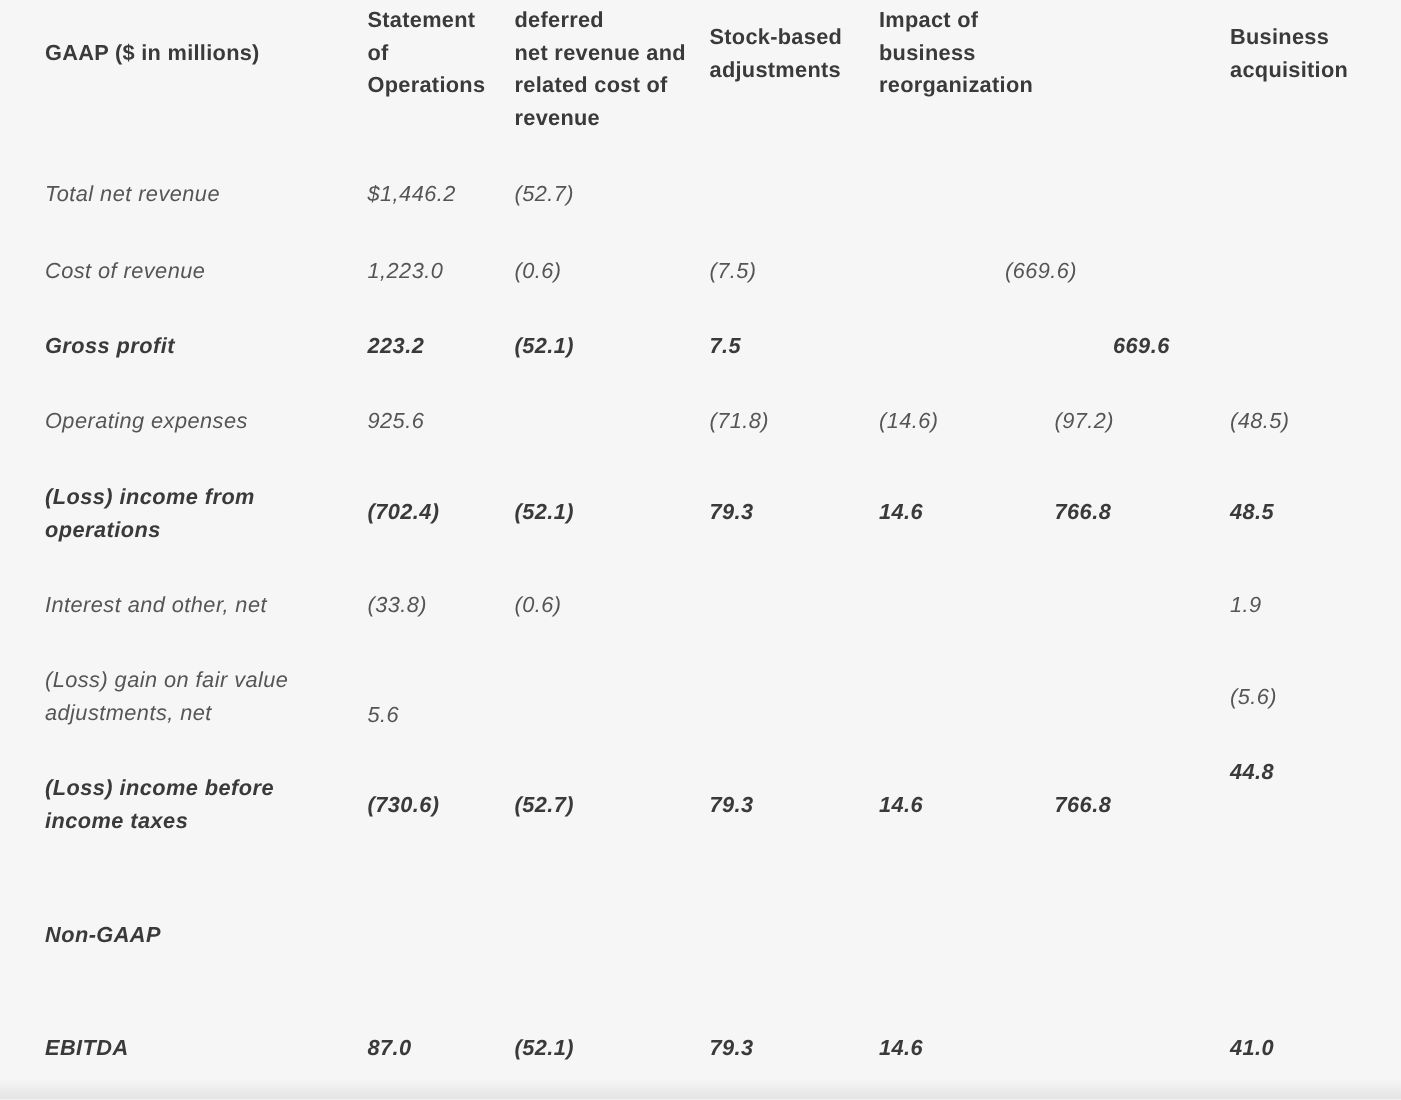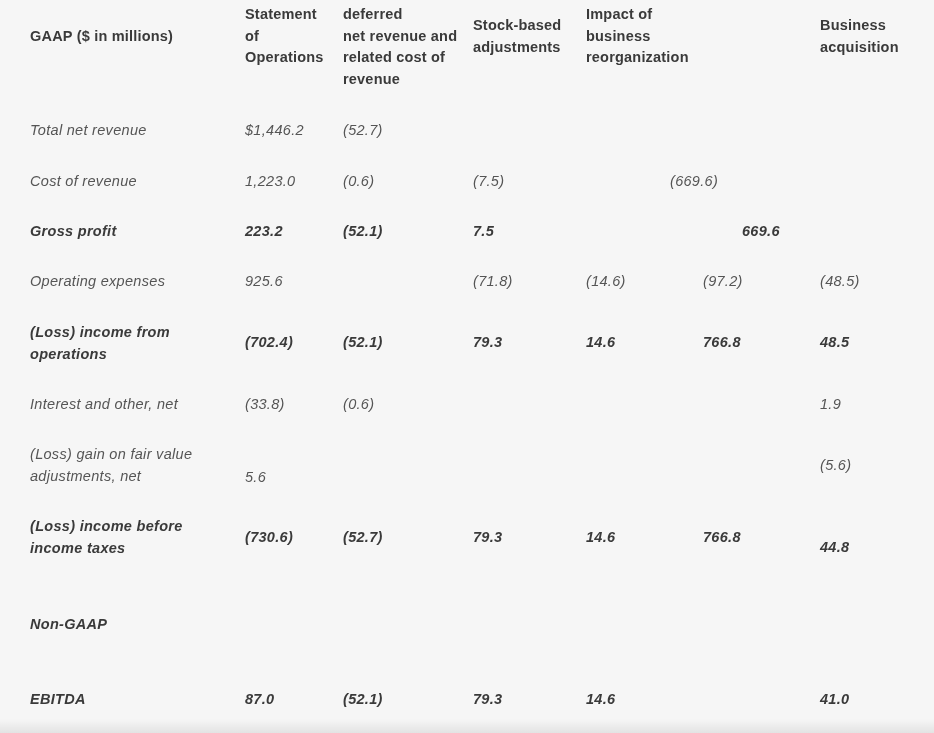--- a/index.html
+++ b/index.html
@@ -110,21 +110,21 @@
     <div class="cell" style="left:820px; top:454px;">(5.6)</div>
   </div>
 
   <div>
     <div class="cell label bold" style="left:30px; top:515px; width:180px;">(Loss) income before income taxes</div>
     <div class="cell bold" style="left:245px; top:526px;">(730.6)</div>
     <div class="cell bold" style="left:343px; top:526px;">(52.7)</div>
     <div class="cell bold" style="left:473px; top:526px;">79.3</div>
     <div class="cell bold" style="left:586px; top:526px;">14.6</div>
     <div class="cell bold" style="left:703px; top:526px;">766.8</div>
-    <div class="cell bold" style="left:820px; top:536px;text-align:right;">44.8</div>
+    <div class="cell bold" style="left:820px; top:504px;text-align:right;">44.8</div>
   </div>
 
   <div class="cell bold" style="left:30px; top:613px;">Non-GAAP</div>
 
   <div>
     <div class="cell label bold" style="left:30px; top:688px;">EBITDA</div>
     <div class="cell bold" style="left:245px; top:688px;">87.0</div>
     <div class="cell bold" style="left:343px; top:688px;">(52.1)</div>
     <div class="cell bold" style="left:473px; top:688px;">79.3</div>
     <div class="cell bold" style="left:586px; top:688px;">14.6</div>

